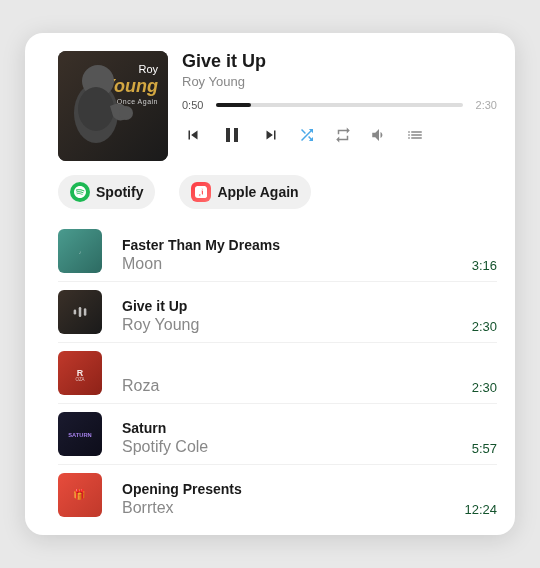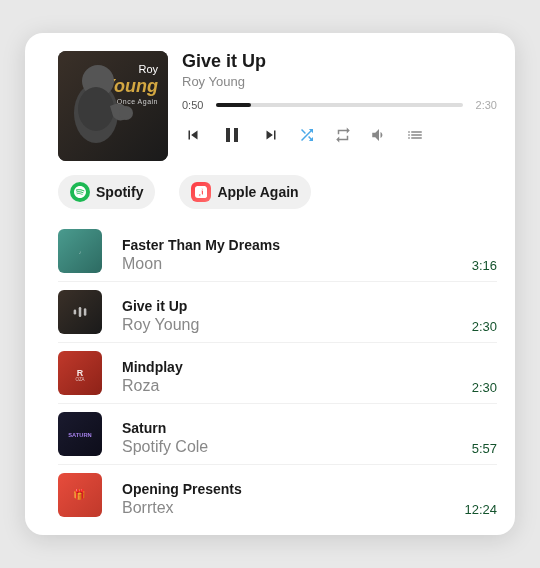--- a/index.html
+++ b/index.html
@@ -363,21 +363,20 @@
     <li class="track-item">
       <div class="track-thumb">
         <div class="track-thumb-inner thumb-3" style="display:flex;align-items:center;justify-content:center;">
           <svg width="28" height="28" viewBox="0 0 44 44">
               <text x="50%" y="62%" text-anchor="middle" fill="rgba(255,255,255,0.9)" font-size="14" font-weight="bold">R</text>
               <text x="50%" y="80%" text-anchor="middle" fill="rgba(255,255,255,0.7)" font-size="7">OZA</text>
             </svg>
         </div>
       </div>
       <div class="track-details">
-        <div class="track-name">Mindplay</div>
         <div class="track-artist-name">Roza</div>
       </div>
       <span class="track-duration">2:30</span>
     </li>
     <li class="track-item">
       <div class="track-thumb">
         <div class="track-thumb-inner thumb-4" style="display:flex;align-items:center;justify-content:center;">
           <svg width="28" height="28" viewBox="0 0 44 44">
               <text x="50%" y="62%" text-anchor="middle" fill="rgba(180,140,255,0.9)" font-size="9" font-weight="bold">SATURN</text>
             </svg>

